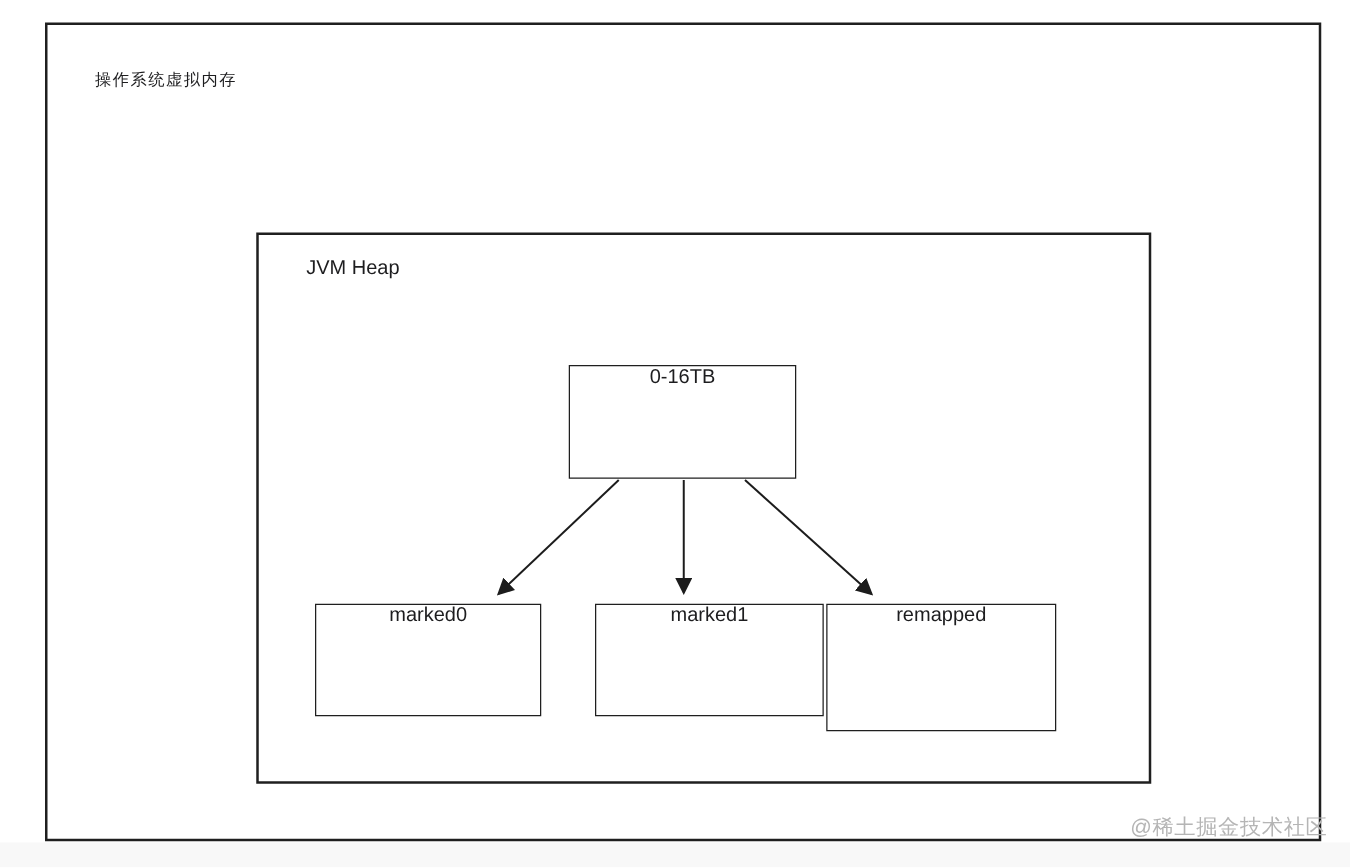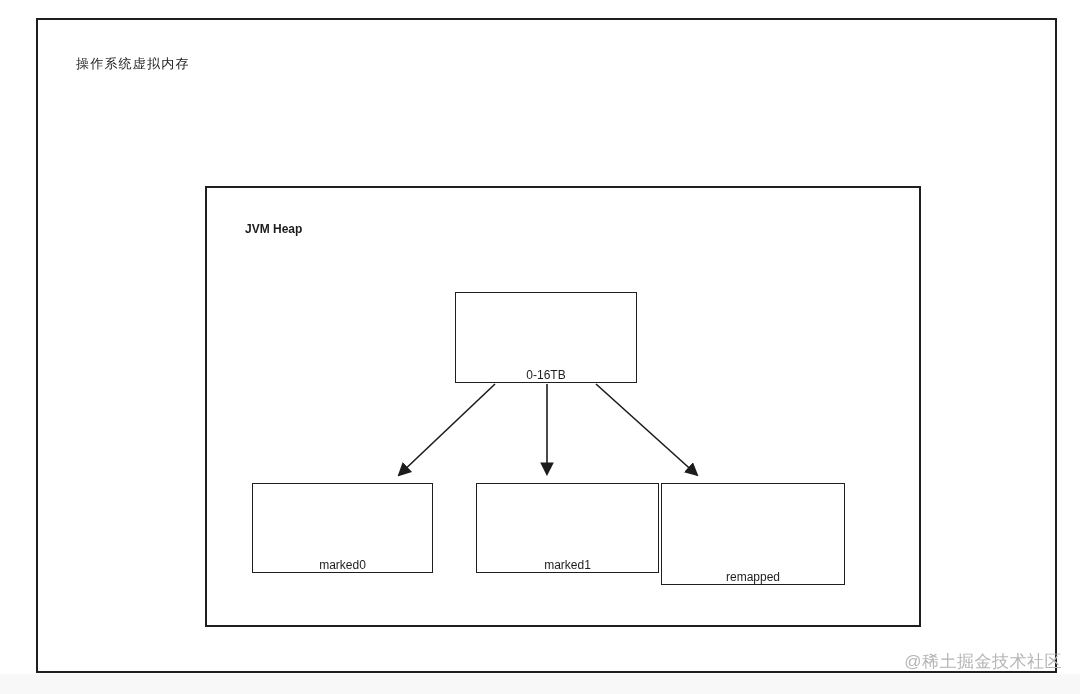--- a/index.html
+++ b/index.html
@@ -48,35 +48,34 @@
     top: 186px;
     width: 716px;
     height: 441px;
     border: 2px solid #1f1f1f;
     background: #ffffff;
     box-sizing: border-box;
   }
   .inner-label {
     position: absolute;
     left: 245px;
-    top: 222px;
-    font-size: 12px;
+    top: 206px;
+    font-size: 16px;
     color: #1d1d1f;
     white-space: nowrap;
-    font-weight: bold;
   }
   .node {
     position: absolute;
     border: 1.5px solid #1f1f1f;
     background: #ffffff;
     box-sizing: border-box;
     display: flex;
-    align-items: flex-end;
+    align-items: flex-start;
     justify-content: center;
-    font-size: 12px;
+    font-size: 16px;
     color: #1d1d1f;
   }
   .node-source   { left: 455px; top: 292px; width: 182px; height: 91px; }
   .node-marked0  { left: 252px; top: 483px; width: 181px; height: 90px; }
   .node-marked1  { left: 456px; top: 483px; width: 183px; height: 90px; margin-left: 20px; }
   .node-remapped { left: 661px; top: 483px; width: 184px; height: 102px; }
   .arrows-layer {
     position: absolute;
     left: 0;
     top: 0;

